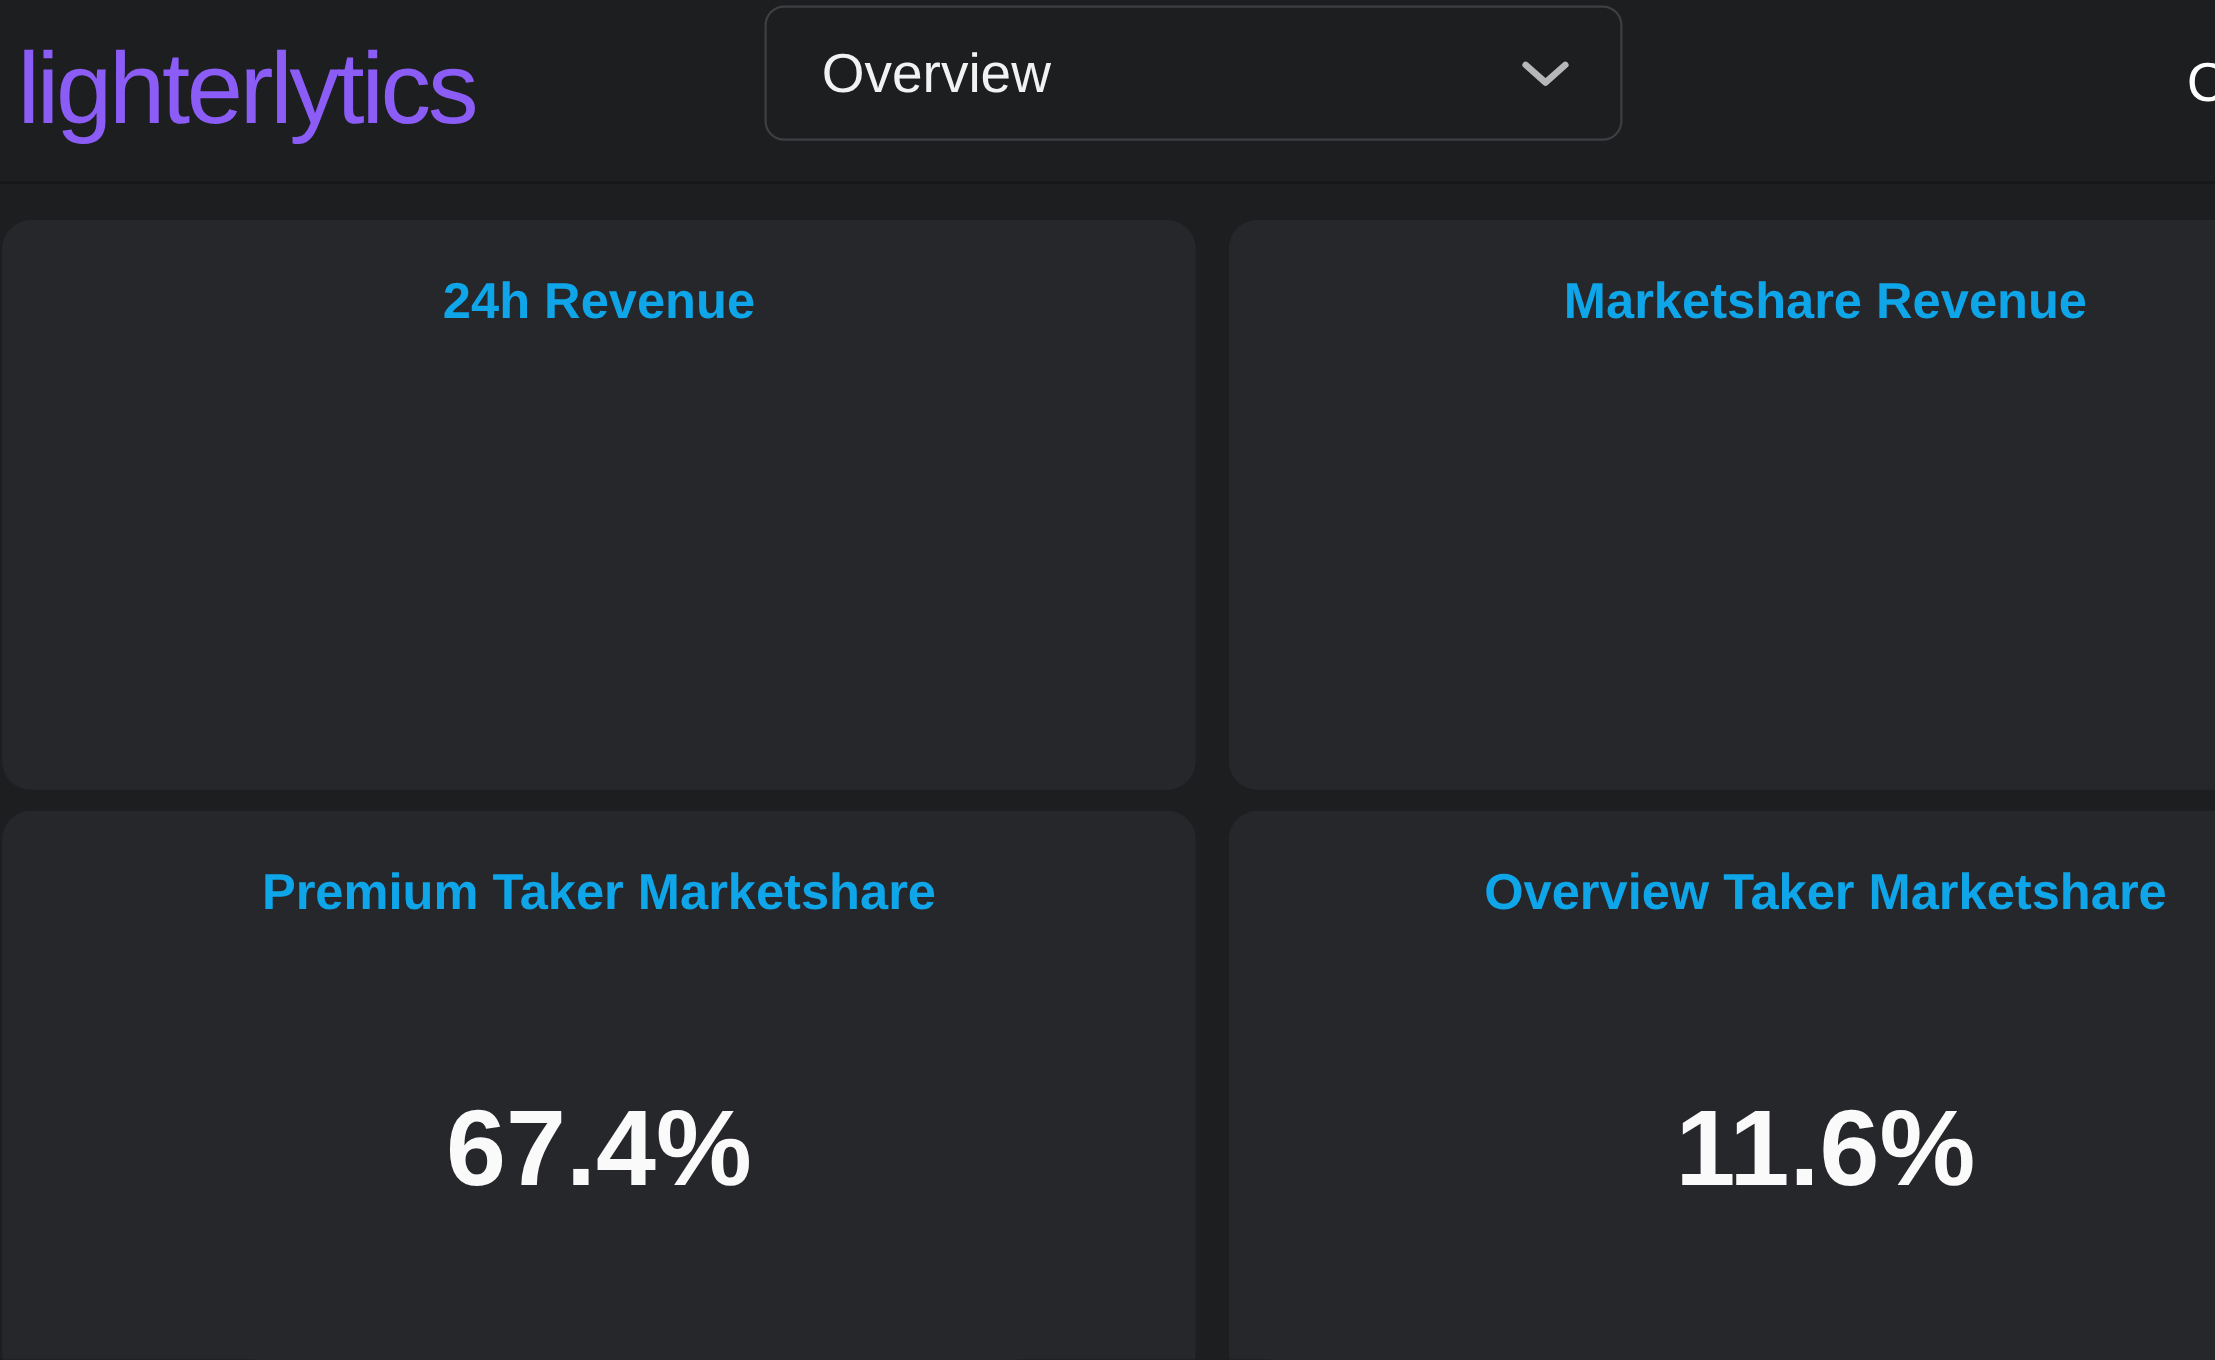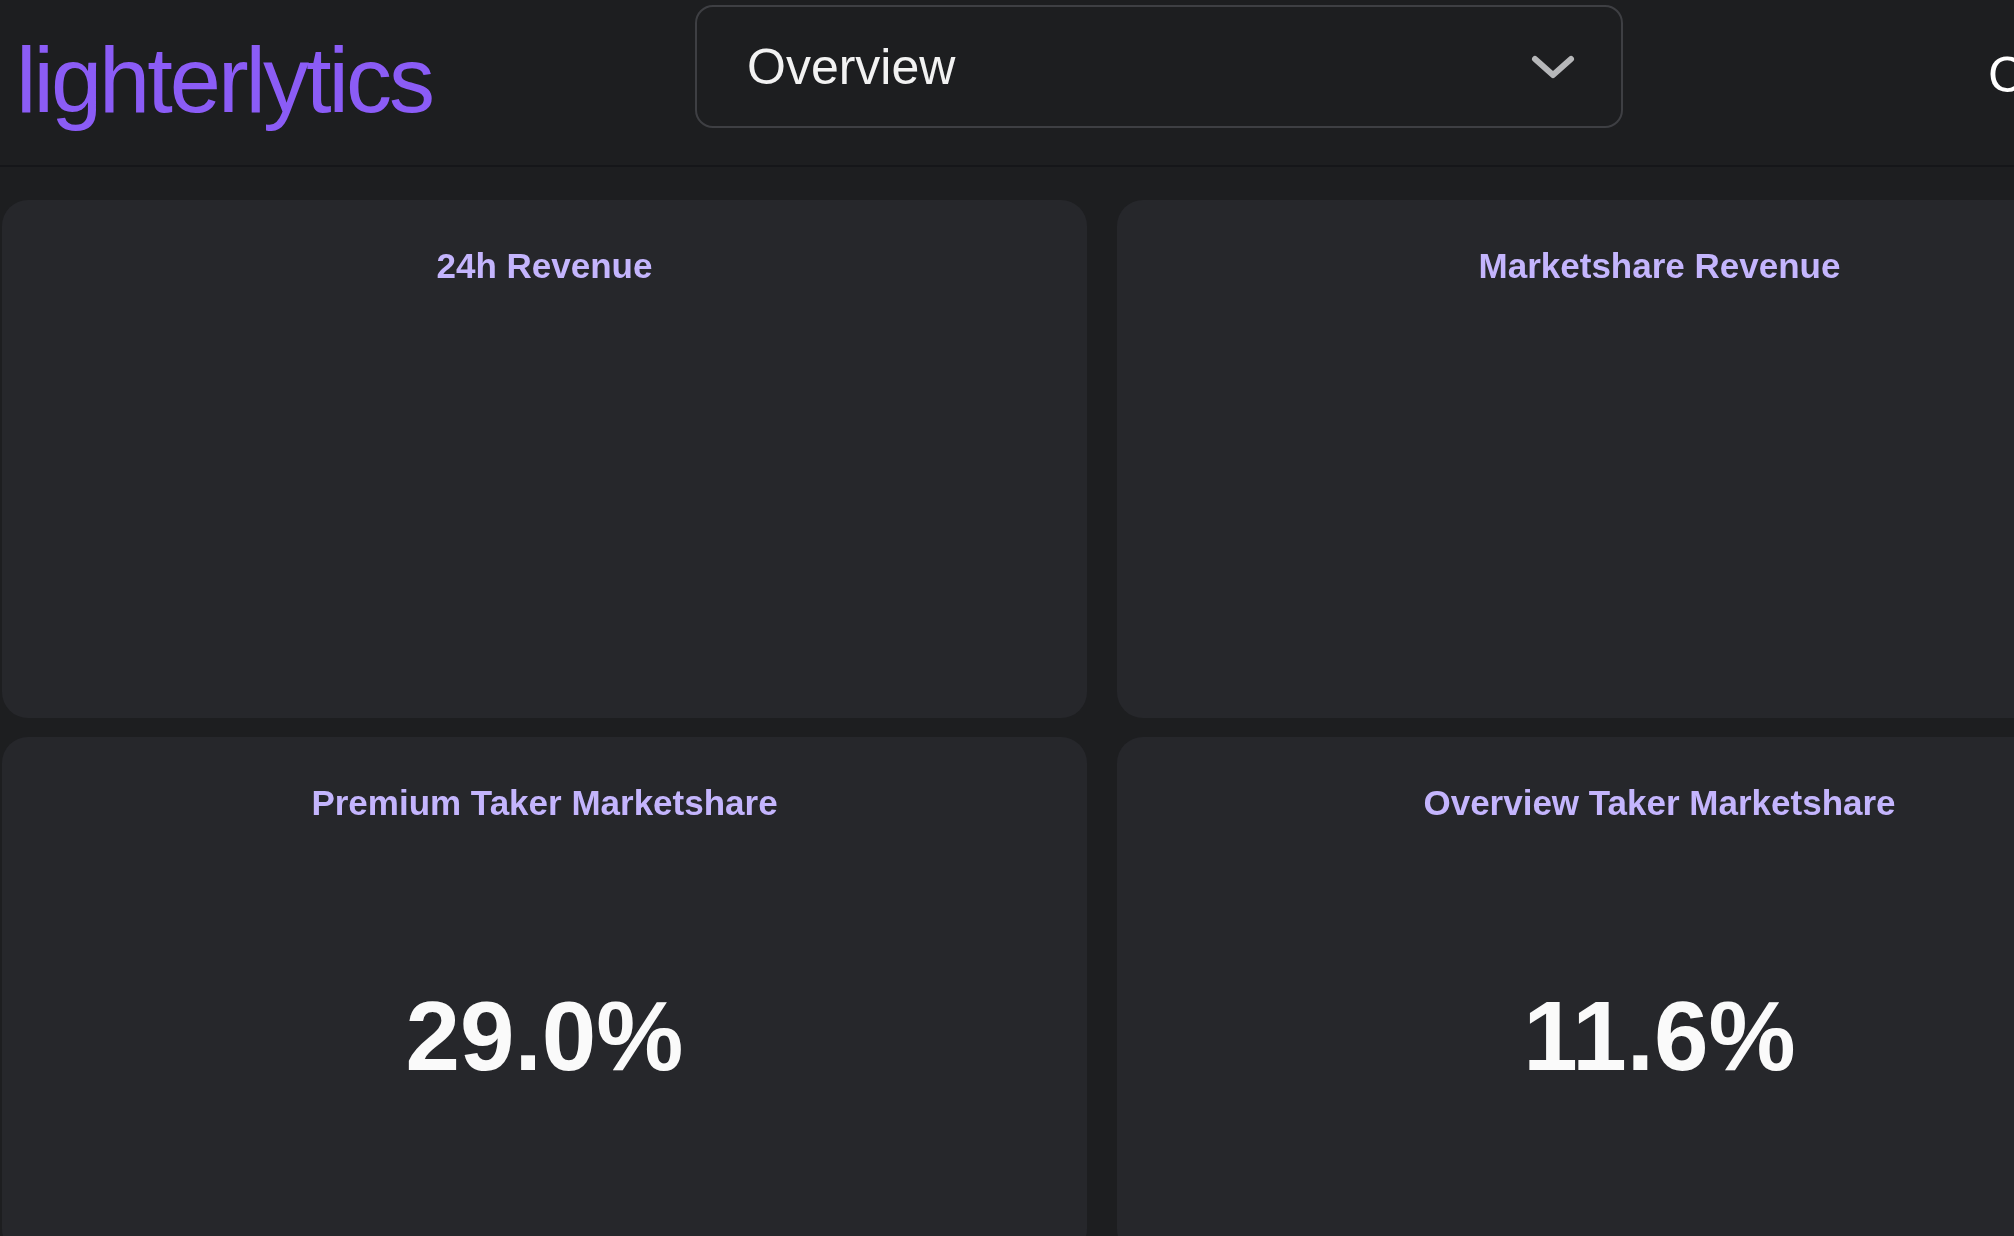--- a/index.html
+++ b/index.html
@@ -32,21 +32,21 @@
     font-size: 92px;
     font-weight: 300;
     letter-spacing: -3px;
     color: #8b5cf6;
     white-space: nowrap;
   }
   .view-select {
     position: absolute;
     left: 695px;
     top: 5px;
-    width: 928px;
+    width: 780px;
     height: 123px;
     box-sizing: border-box;
     background: #1d1e20;
     border: 2px solid #3e3f43;
     border-radius: 18px;
     display: flex;
     align-items: center;
     padding: 0 45px 0 50px;
     cursor: pointer;
   }
@@ -87,23 +87,23 @@
   .card {
     background: #26272b;
     border-radius: 26px;
     display: flex;
     flex-direction: column;
     align-items: center;
     box-sizing: border-box;
     padding: 46px 30px 30px 30px;
   }
   .card-title {
-    font-size: 35px;
+    font-size: 46px;
     font-weight: 700;
-    color: #c4b5fd;
+    color: #0ea5e9;
     text-align: right;
     white-space: nowrap;
   }
   .card-value-wrap {
     flex: 1;
     display: flex;
     align-items: center;
     justify-content: center;
     padding-top: 24px;
   }
@@ -136,21 +136,21 @@
     <div class="card-title">24h Revenue</div>
   </div>
 
   <div class="card">
     <div class="card-title">Marketshare Revenue</div>
   </div>
 
   <div class="card">
     <div class="card-title">Premium Taker Marketshare</div>
     <div class="card-value-wrap">
-      <div class="card-value">29.0%</div>
+      <div class="card-value">67.4%</div>
     </div>
   </div>
 
   <div class="card">
     <div class="card-title">Overview Taker Marketshare</div>
     <div class="card-value-wrap">
       <div class="card-value">11.6%</div>
     </div>
   </div>
 

